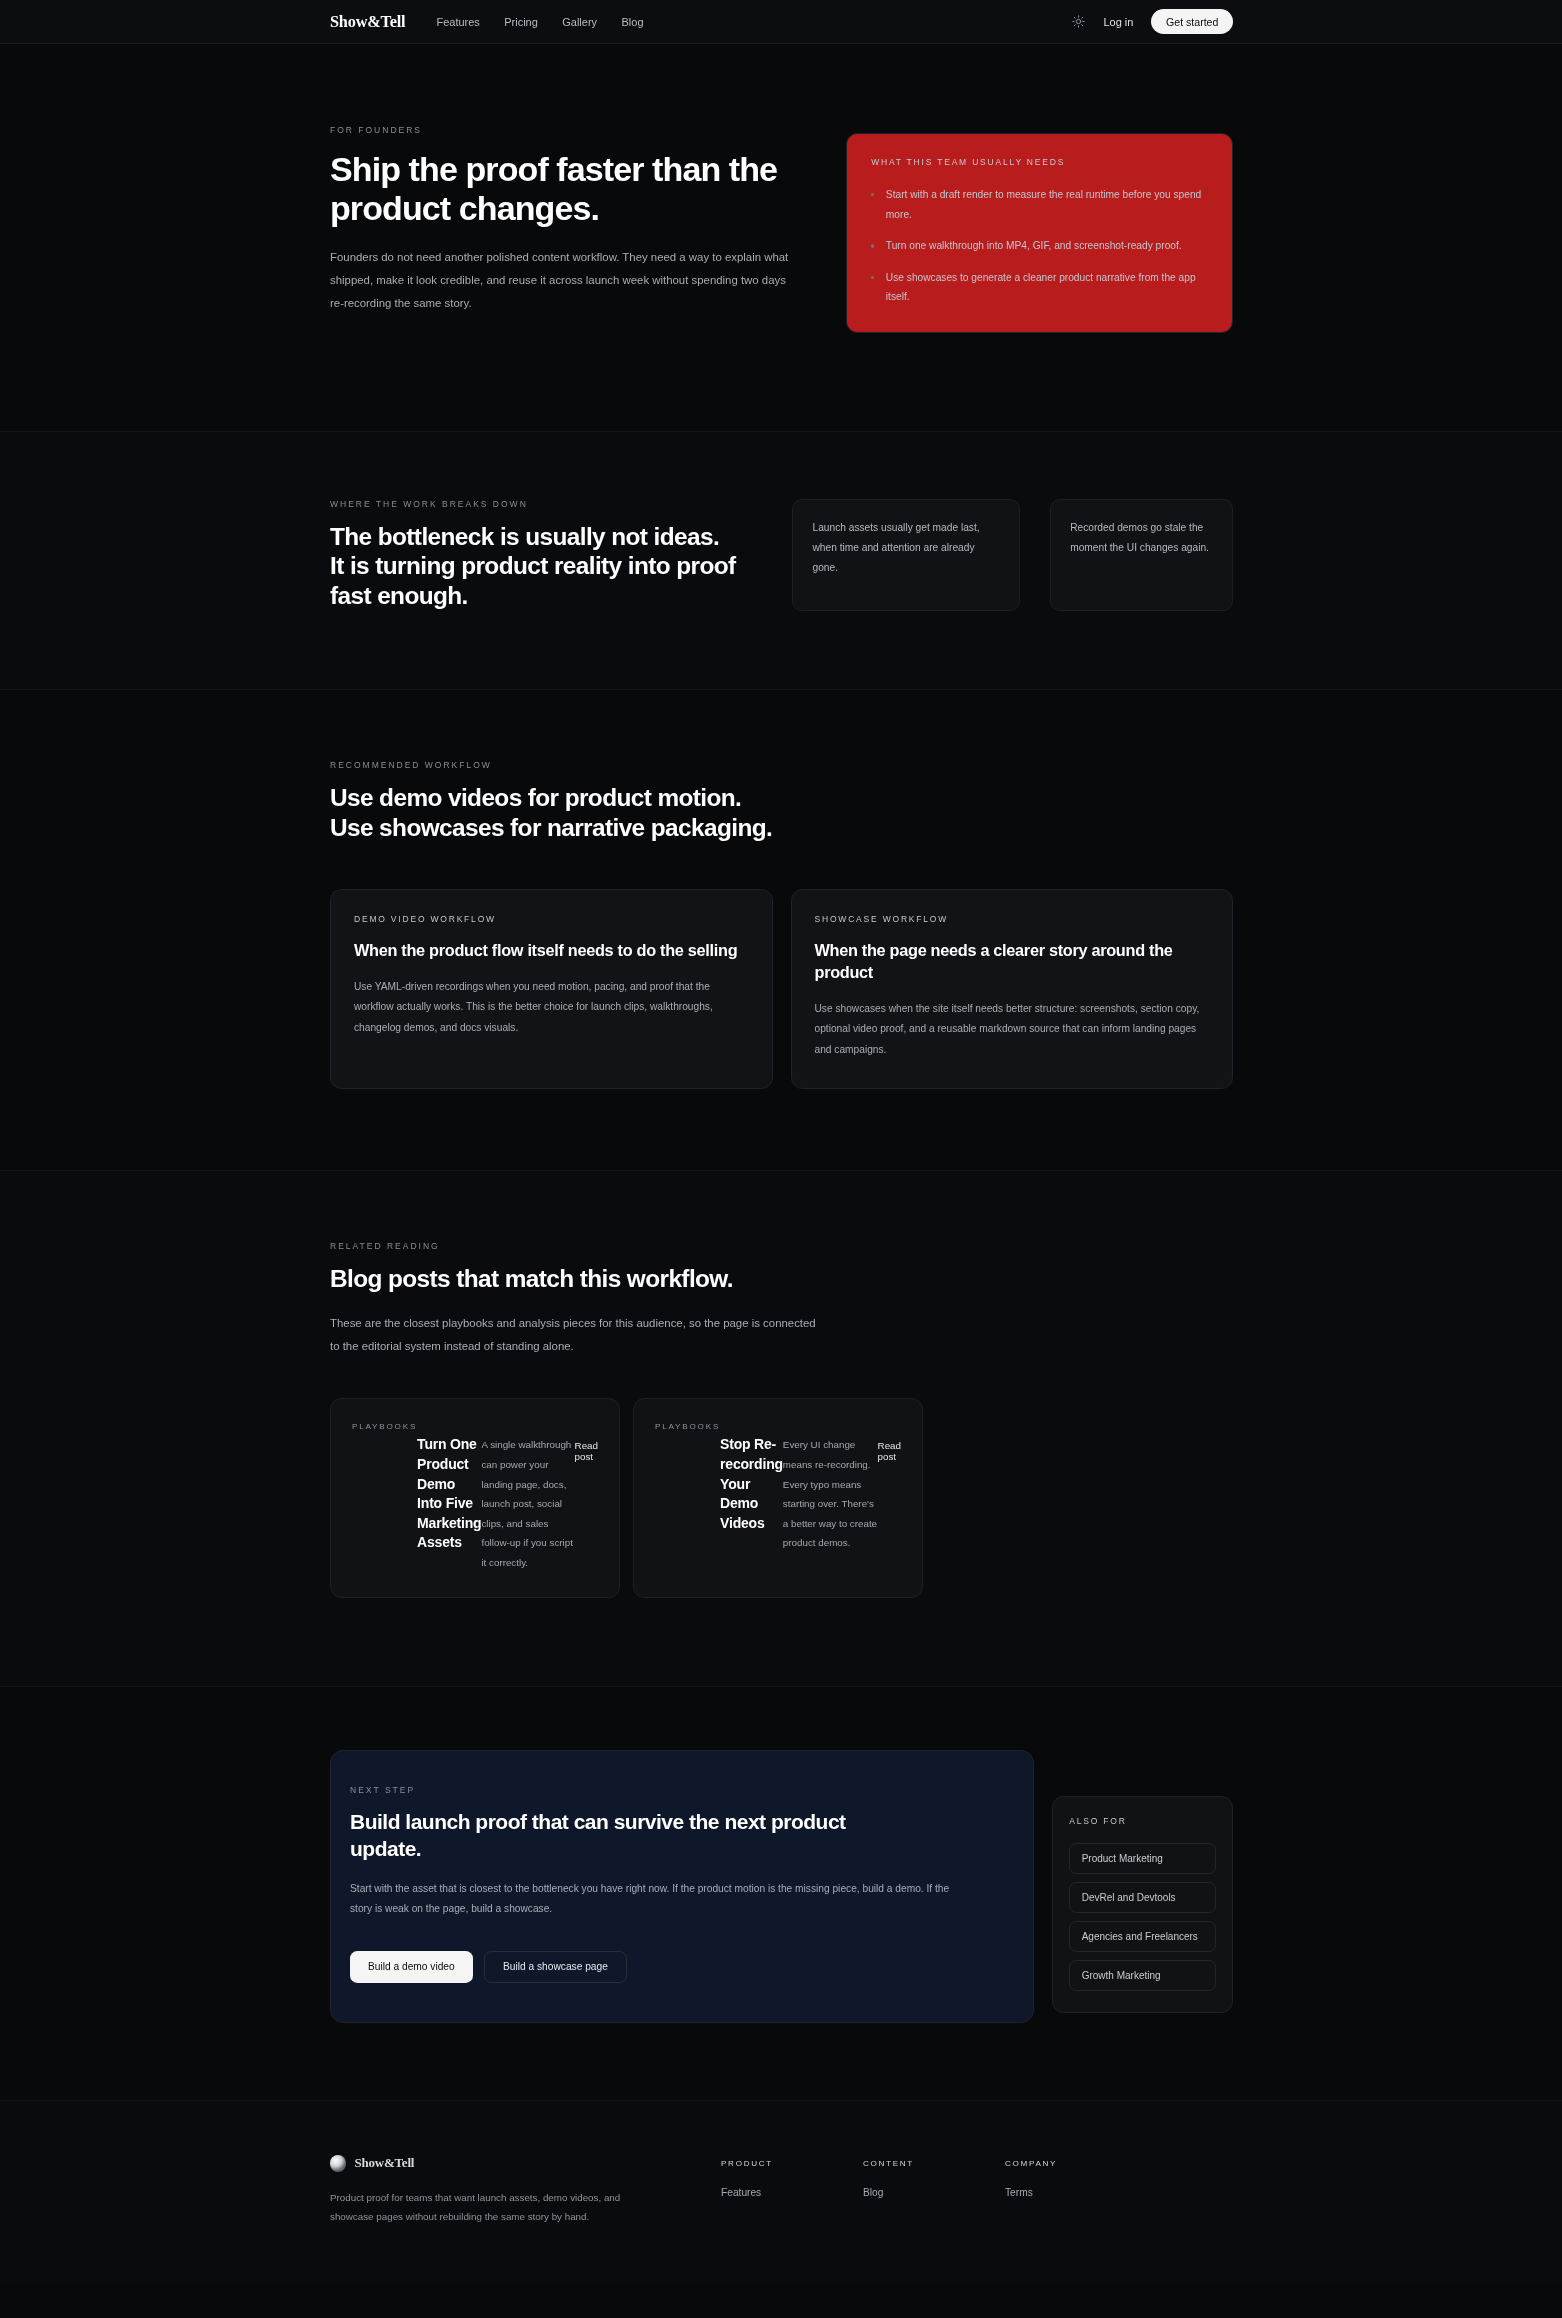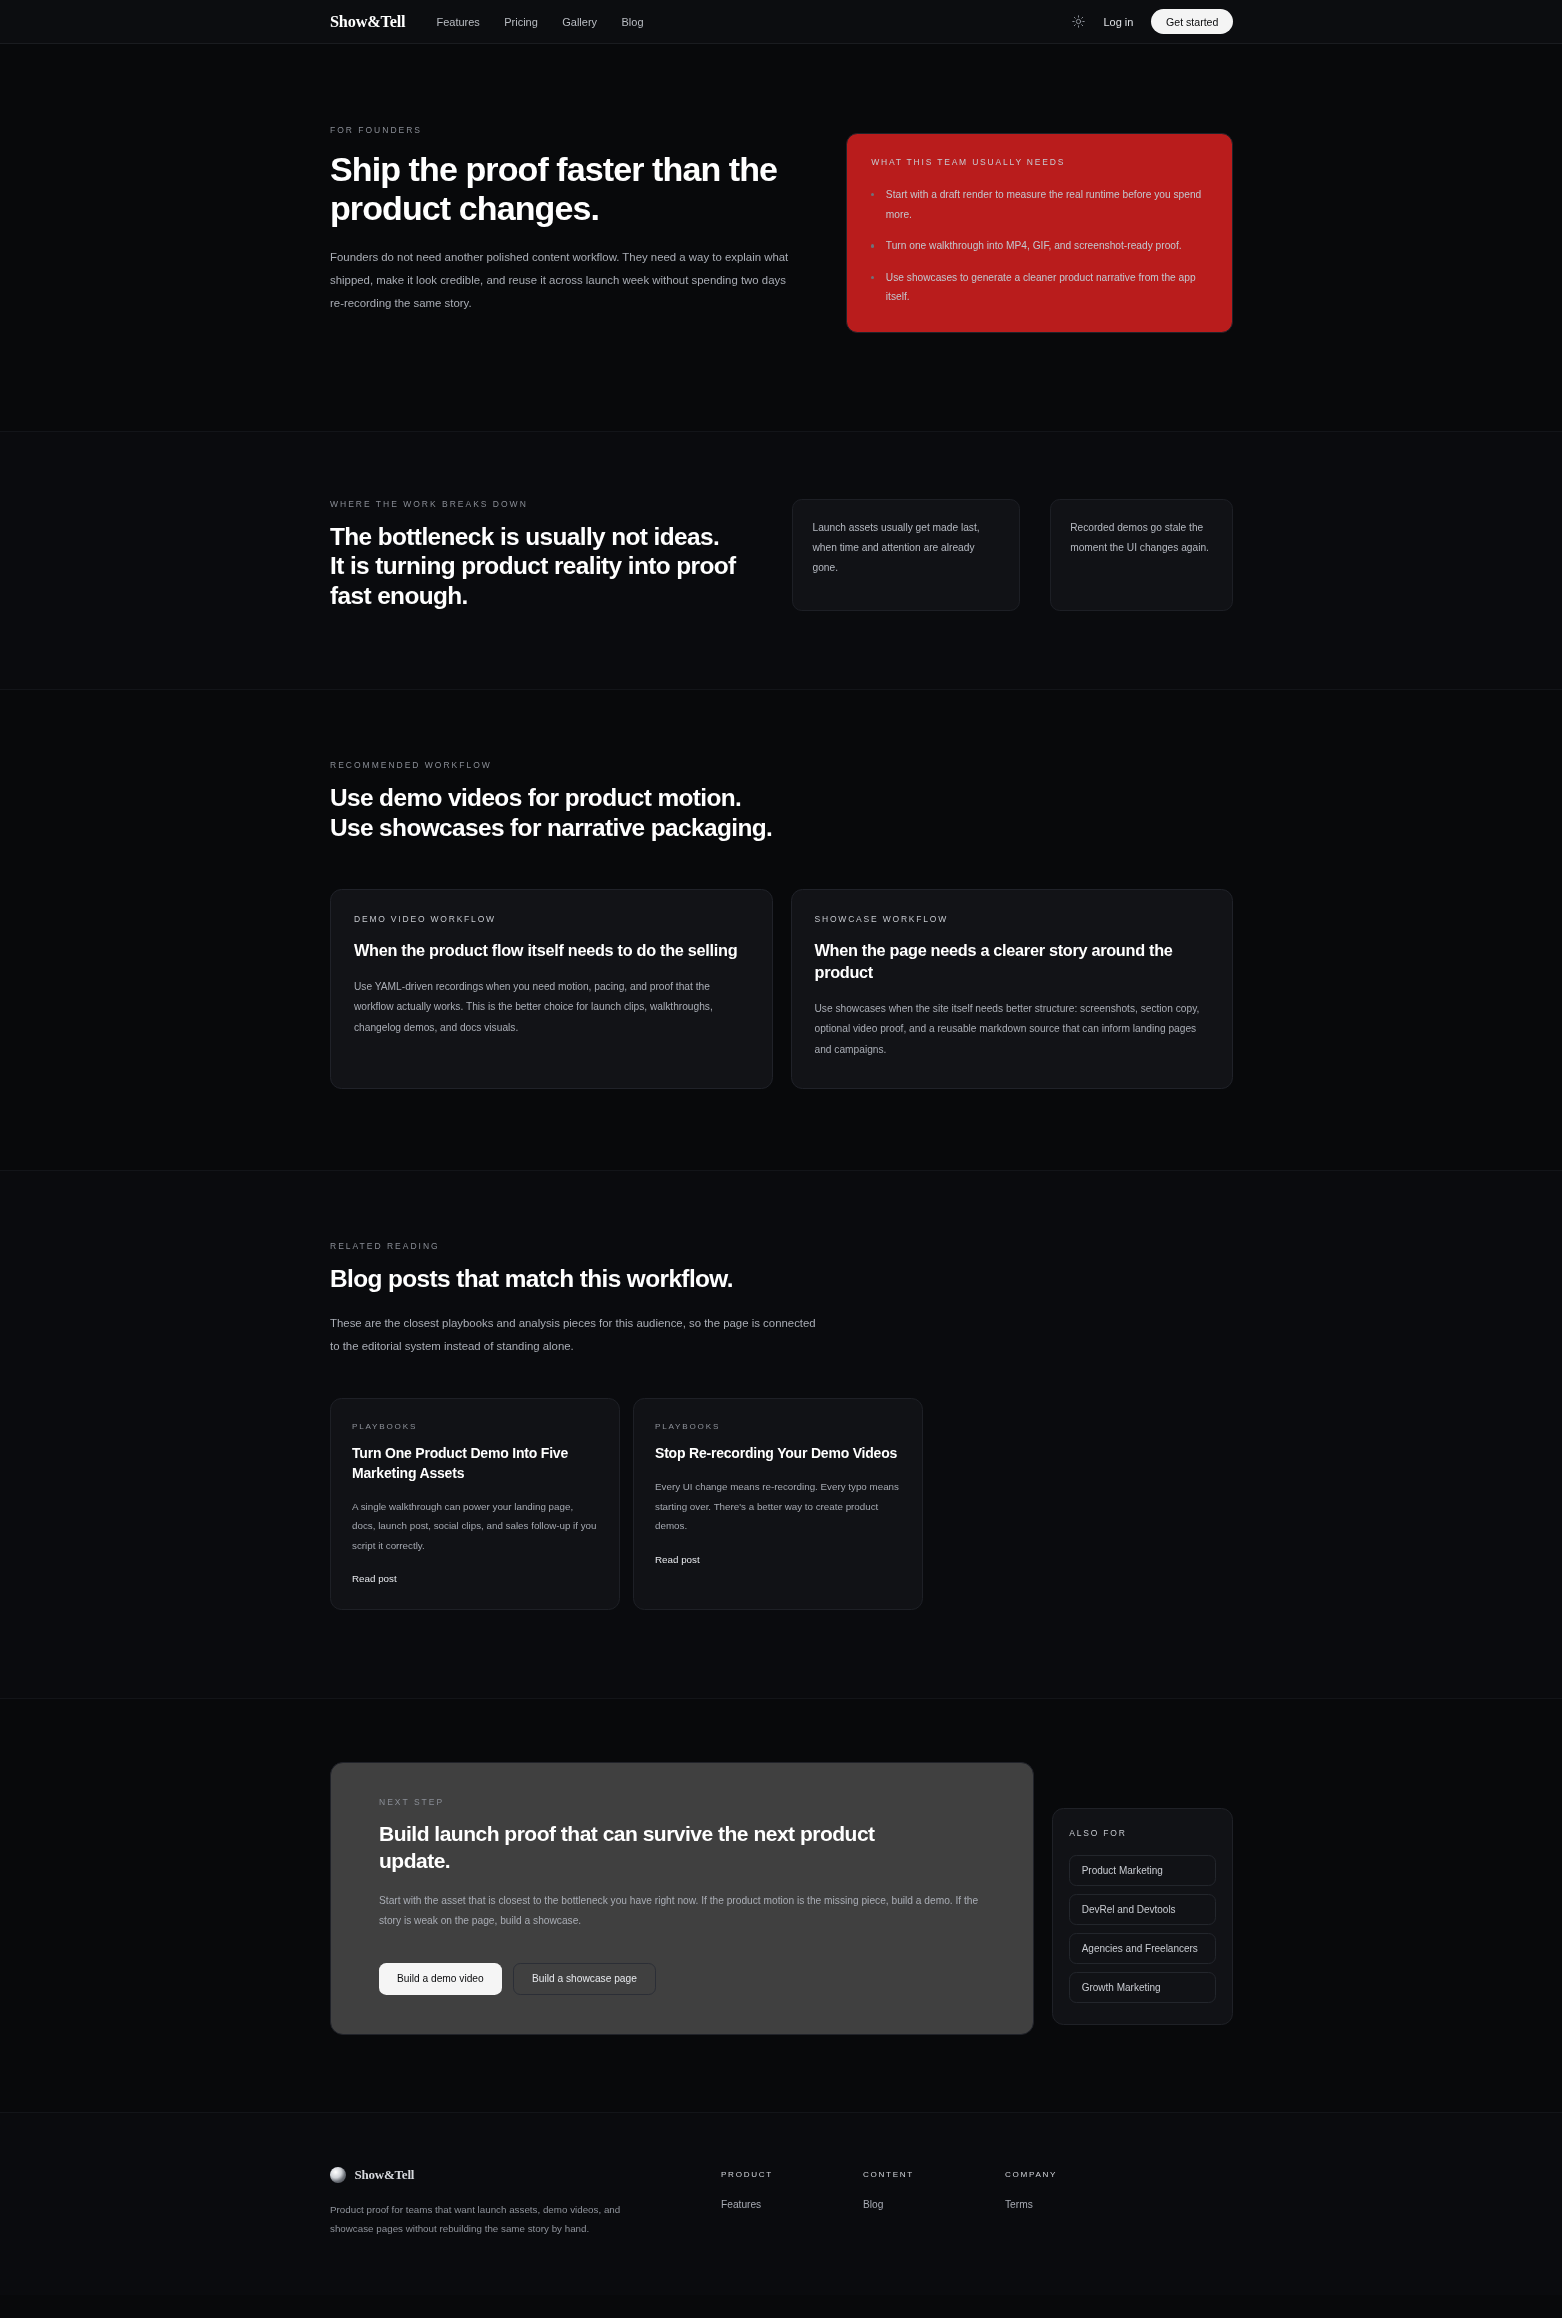--- a/index.html
+++ b/index.html
@@ -201,21 +201,21 @@
     grid-template-columns: 290px 290px;
     gap: 13px;
     margin-top: 41px;
   }
   .post-card {
     background: #111216;
     border: 0.8px solid #1e2026;
     border-radius: 11.4px;
     padding: 23px 21px 24.4px 21px;
     display: flex;
-    flex-direction: column;
+    flex-direction: row;
   }
   .post-card .eyebrow { color: #8f939b; letter-spacing: 1.8px; font-size: 8.1px; }
   .post-card h3 {
     font-size: 14px;
     line-height: 1.4;
     letter-spacing: -0.2px;
     font-weight: 600;
     color: #ffffff;
     margin-top: 13px;
   }
@@ -235,24 +235,24 @@
 
   
   .cta-section { border-bottom: 0.8px solid #131519; }
   .cta {
     display: flex;
     gap: 18px;
     padding: 63px 0 77px 0;
   }
   .cta-main {
     flex: 1;
-    background: #404040;
+    background: #0f172a;
     border: 0.8px solid #202229;
     border-radius: 13px;
-    padding: 34px 33px 39px 48px;
+    padding: 34px 33px 39px 19px;
   }
   .cta-main h2 {
     font-size: 21px;
     line-height: 1.3;
     letter-spacing: -0.5px;
     font-weight: 600;
     color: #ffffff;
     margin-top: 13px;
     max-width: 570px;
   }

